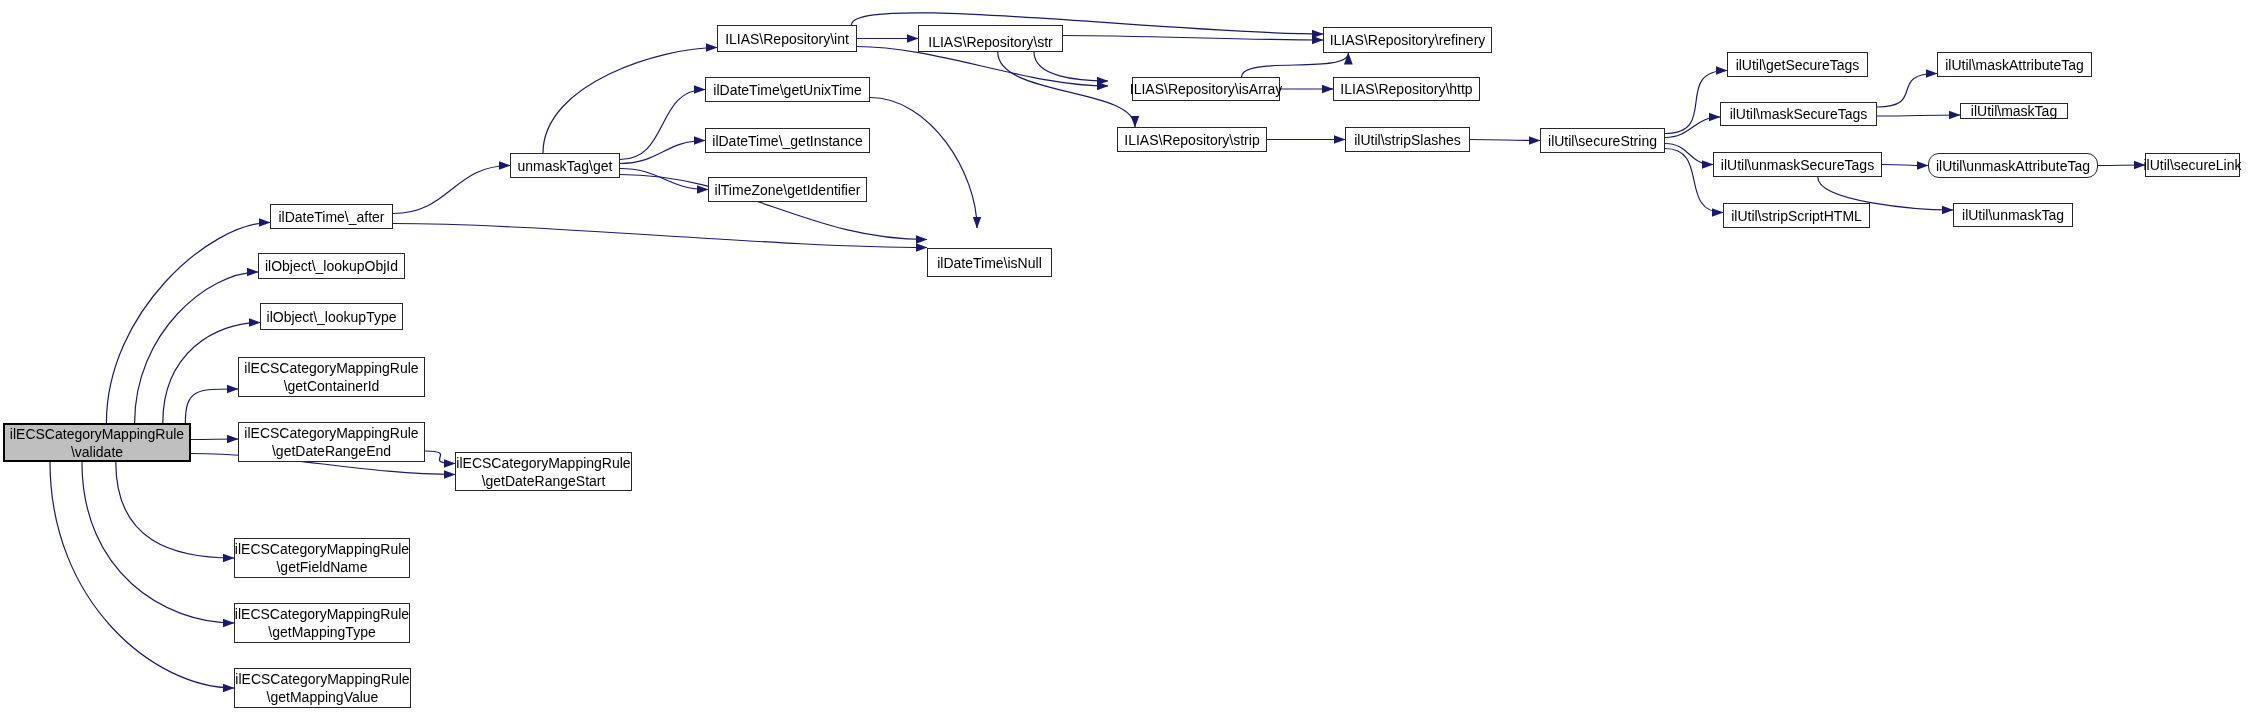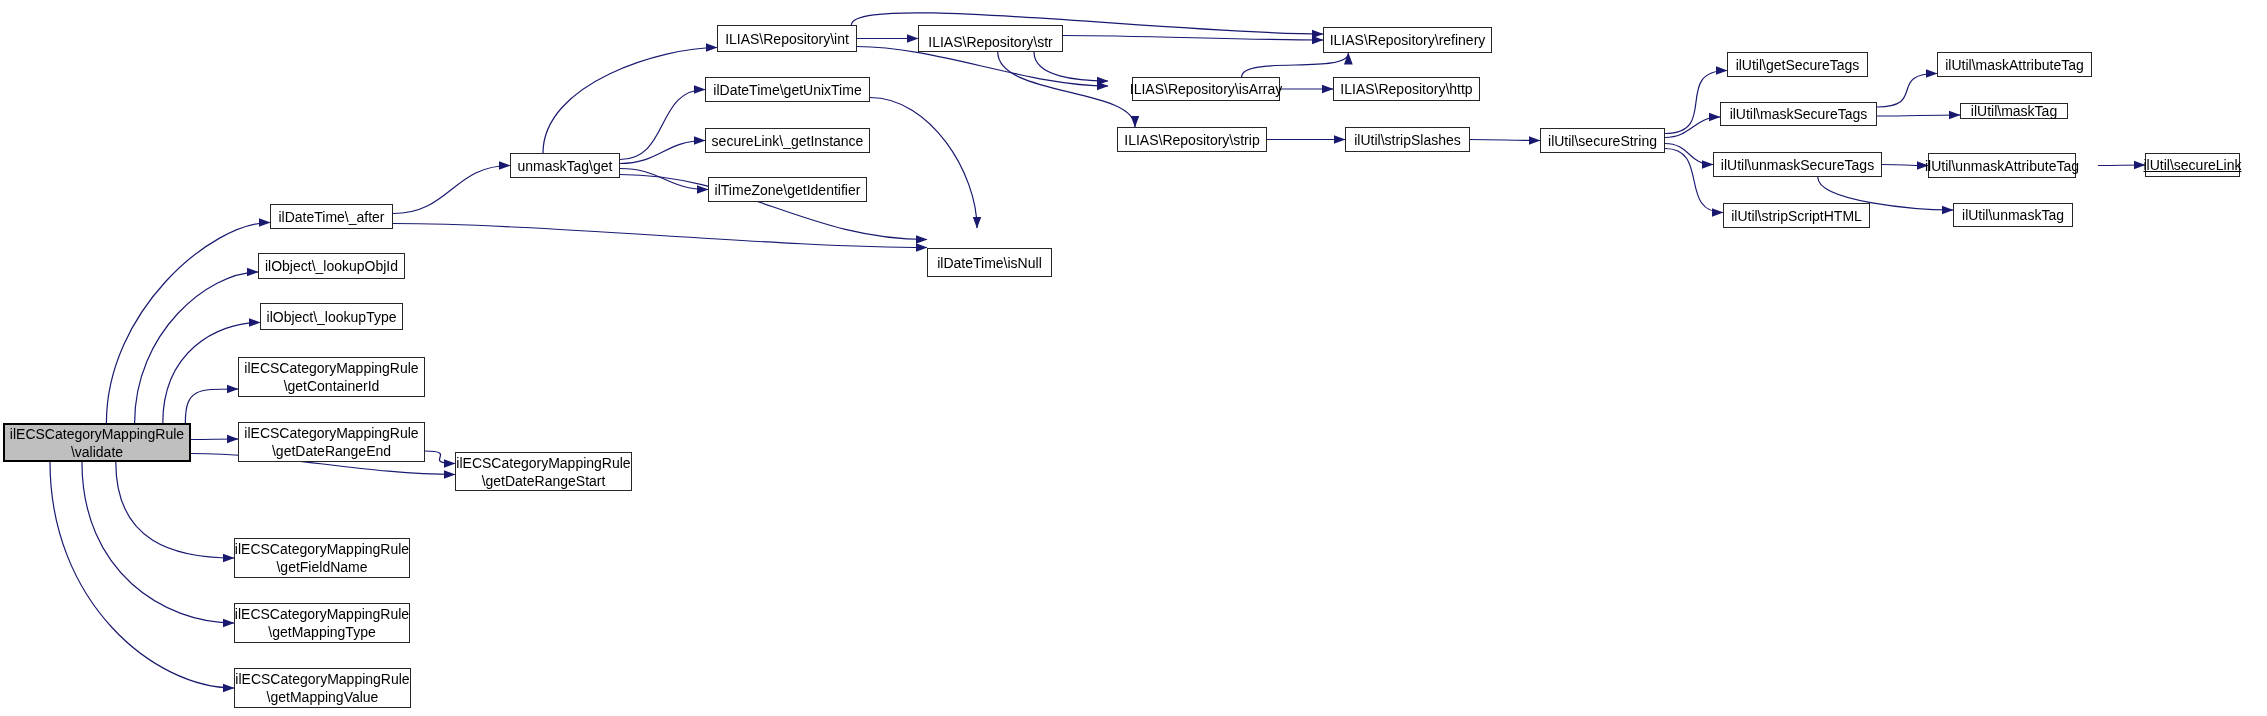--- a/index.html
+++ b/index.html
@@ -104,21 +104,21 @@
       <div class="node" style="left: 510px; top: 153px; width: 110px; height: 25px;">
         <span>unmaskTag\get</span>
       </div>
       <div class="node" style="left: 717px; top: 25px; width: 140px; height: 27px;">
         <span>ILIAS\Repository\int</span>
       </div>
       <div class="node" style="left: 705px; top: 77px; width: 165px; height: 25px;">
         <span>ilDateTime\getUnixTime</span>
       </div>
       <div class="node" style="left: 705px; top: 128px; width: 165px; height: 25px;">
-        <span>secureLink\_getInstance</span>
+        <span>ilDateTime\_getInstance</span>
       </div>
       <div class="node" style="left: 708px; top: 177px; width: 159px; height: 25px;">
         <span>ilTimeZone\getIdentifier</span>
       </div>
       <div class="node" style="left: 927px; top: 228px; width: 125px; height: 29px; margin-top: 20px;">
         <span>ilDateTime\isNull</span>
       </div>
       <div class="node" style="left: 918px; top: 25px; width: 145px; height: 27px; justify-content: flex-end;">
         <span>ILIAS\Repository\str</span>
       </div>
@@ -151,23 +151,23 @@
       </div>
       <div class="node" style="left: 1723px; top: 203px; width: 147px; height: 25px;">
         <span>ilUtil\stripScriptHTML</span>
       </div>
       <div class="node" style="left: 1937px; top: 52px; width: 155px; height: 25px;">
         <span>ilUtil\maskAttributeTag</span>
       </div>
       <div class="node" style="left: 1960px; top: 103px; width: 108px; height: 16px;">
         <span>ilUtil\maskTag</span>
       </div>
-      <div class="node" style="left: 1928px; top: 153px; width: 148px; height: 25px;">
+      <div class="node" style="left: 1928px; top: 153px; width: 170px; height: 25px; border-radius: 11px;">
         <span>ilUtil\unmaskAttributeTag</span>
       </div>
       <div class="node" style="left: 1953px; top: 203px; width: 120px; height: 24px;">
         <span>ilUtil\unmaskTag</span>
       </div>
-      <div class="node" style="left: 2145px; top: 153px; width: 95px; height: 24px; text-decoration: underline;">
+      <div class="node" style="left: 2145px; top: 153px; width: 95px; height: 24px;">
         <span>ilUtil\secureLink</span>
       </div>
     </div>
 </div>
 
 </body></html>

